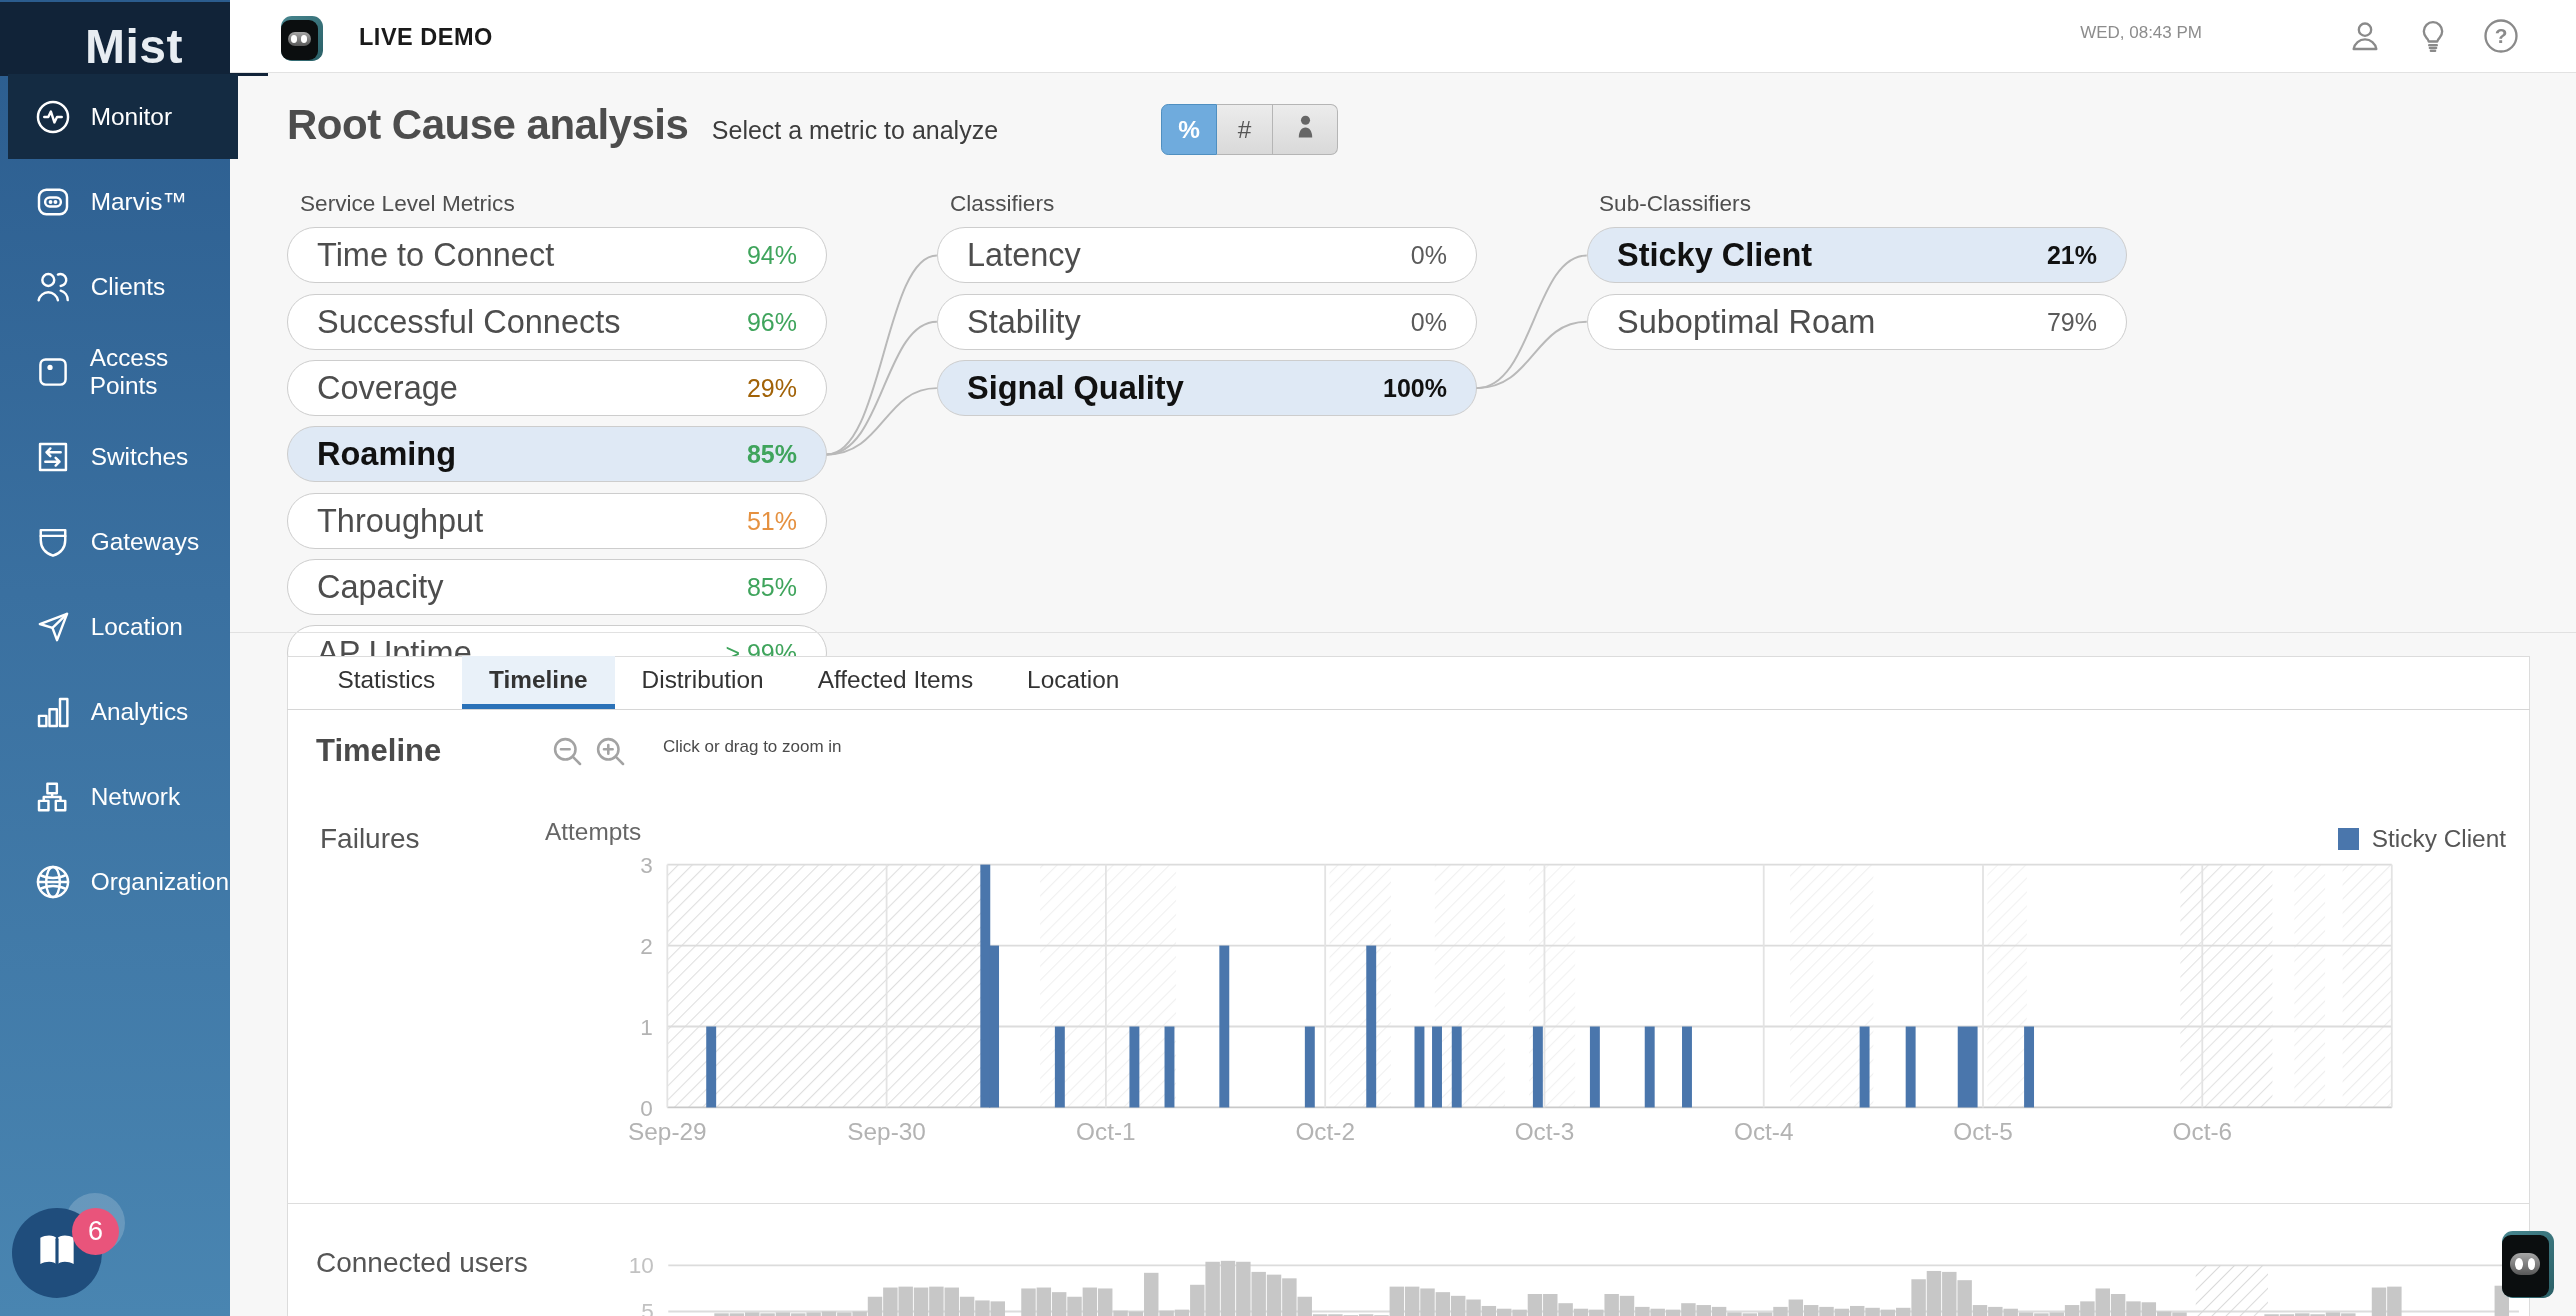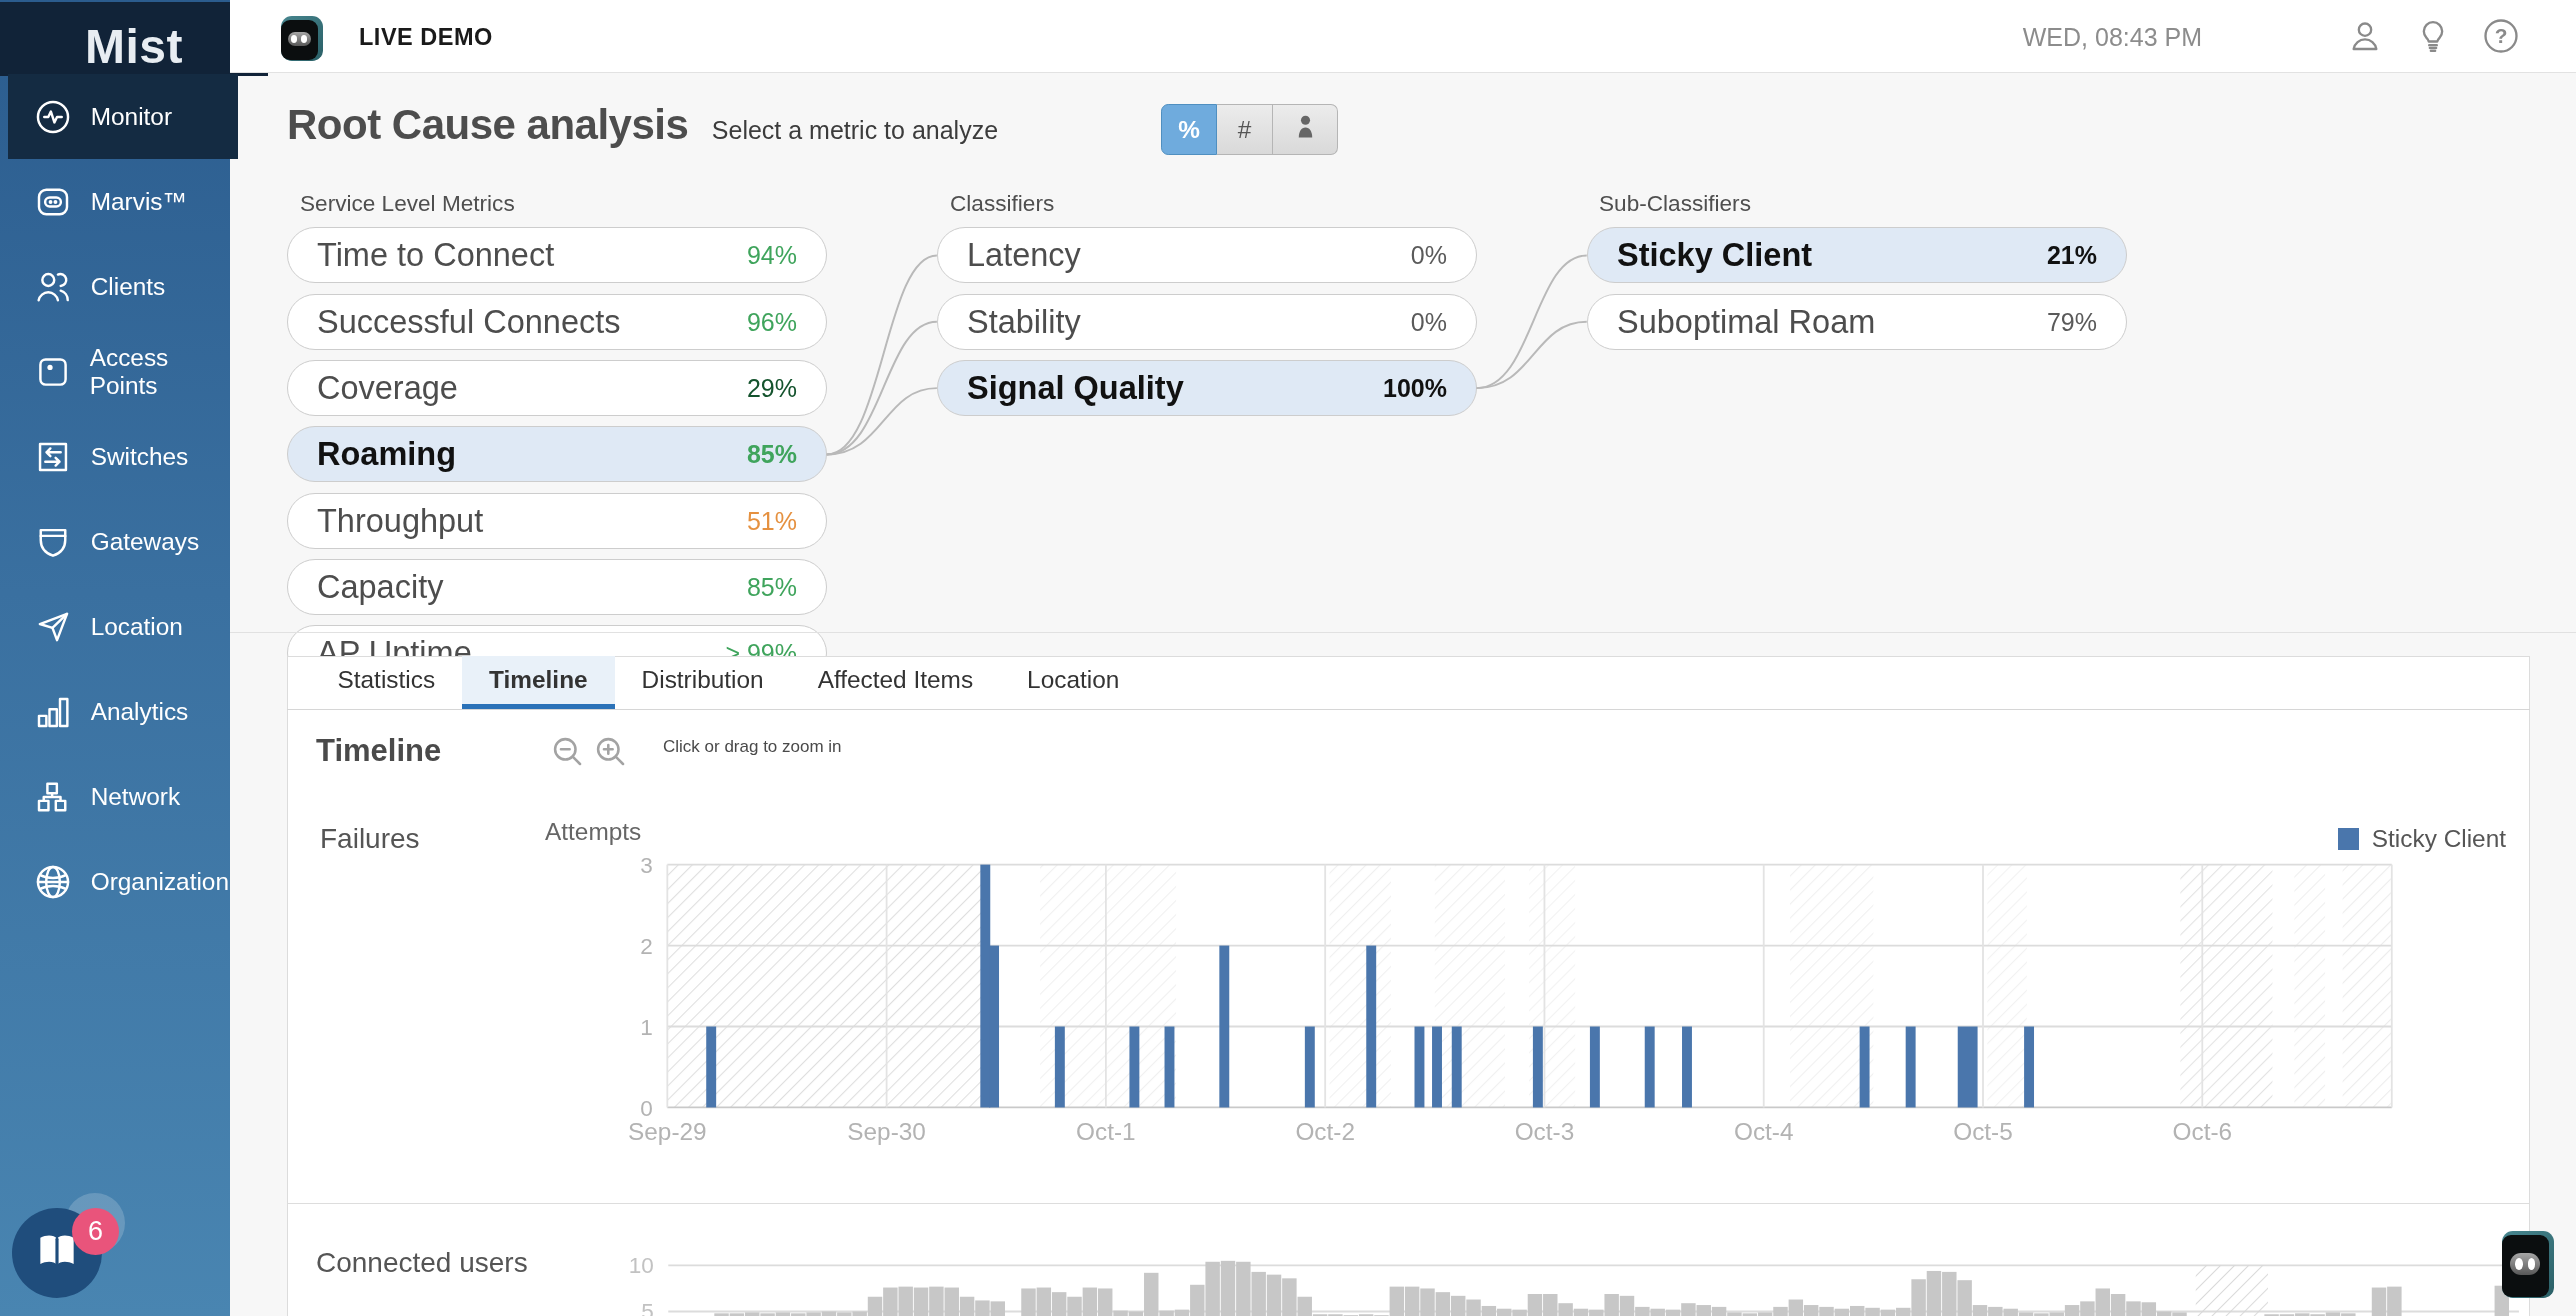--- a/index.html
+++ b/index.html
@@ -17,21 +17,21 @@
     font-size:48px;font-weight:bold;letter-spacing:0.5px;padding-bottom:5.4px;box-sizing:border-box;}
   #logo .logoword{position:relative;line-height:1;}
   #logo svg{position:absolute;right:-3.6px;top:-27px;}
   .side-item{left:0;width:230px;height:85px;display:flex;align-items:center;
     color:#fff;font-size:24.4px;cursor:pointer;}
   .side-item .ic{width:43px;height:43px;margin:0 16.2px 0 23.5px;display:flex;align-items:center;justify-content:center;}
   .side-item.active{background:#142b42;}
   
   #topbar{left:230px;top:0;width:2346px;height:72px;background:#fff;border-bottom:0.9px solid #e2e2e2;}
   #env-label{left:129px;top:23.5px;font-size:23.5px;font-weight:bold;color:#1a1a1a;letter-spacing:0.5px;}
-  #clock{right:374px;top:22.6px;font-size:25px;color:#8c8c8c;}
+  #clock{right:374px;top:22.6px;font-size:17px;color:#8c8c8c;}
   .topicon{top:14.4px;width:43px;height:43px;display:flex;align-items:center;justify-content:center;cursor:pointer;}
   
   .robot{border-radius:10.8px;background:linear-gradient(135deg,#47868f 0%,#2a5f66 100%);}
   .robot .body{position:absolute;left:0;top:3.6px;right:5.4px;bottom:0.9px;border-radius:9px;background:#0b0e0f;}
   .robot .face{position:absolute;left:18%;top:30%;width:64%;height:34%;border-radius:902px;
     background:linear-gradient(180deg,#a6a6a6,#585858);display:flex;align-items:center;justify-content:space-evenly;}
   .robot .eye{width:26%;height:55%;border-radius:50%;background:#fff;}
   
   #title-row{left:287px;top:101px;display:flex;align-items:baseline;gap:23.5px;}
   #page-title{font-size:42px;font-weight:600;color:#4d4d4d;letter-spacing:-0.5px;}
@@ -257,21 +257,21 @@
       <div class="abs pill" style="left: 287px; top: 227px;">
         <span class="lbl">Time to Connect</span>
         <span class="val" style="color:#3fa45c">94%</span>
       </div>
       <div class="abs pill" style="left: 287px; top: 294px;">
         <span class="lbl">Successful Connects</span>
         <span class="val" style="color:#3fa45c">96%</span>
       </div>
       <div class="abs pill" style="left: 287px; top: 360px;">
         <span class="lbl">Coverage</span>
-        <span class="val" style="color:#14532d">29%</span>
+        <span class="val" style="color:#a16207">29%</span>
       </div>
       <div class="abs pill selected" style="left: 287px; top: 426px;">
         <span class="lbl">Roaming</span>
         <span class="val" style="color:#3fa45c">85%</span>
       </div>
       <div class="abs pill" style="left: 287px; top: 493px;">
         <span class="lbl">Throughput</span>
         <span class="val" style="color:#e59140">51%</span>
       </div>
       <div class="abs pill" style="left: 287px; top: 559px;">

